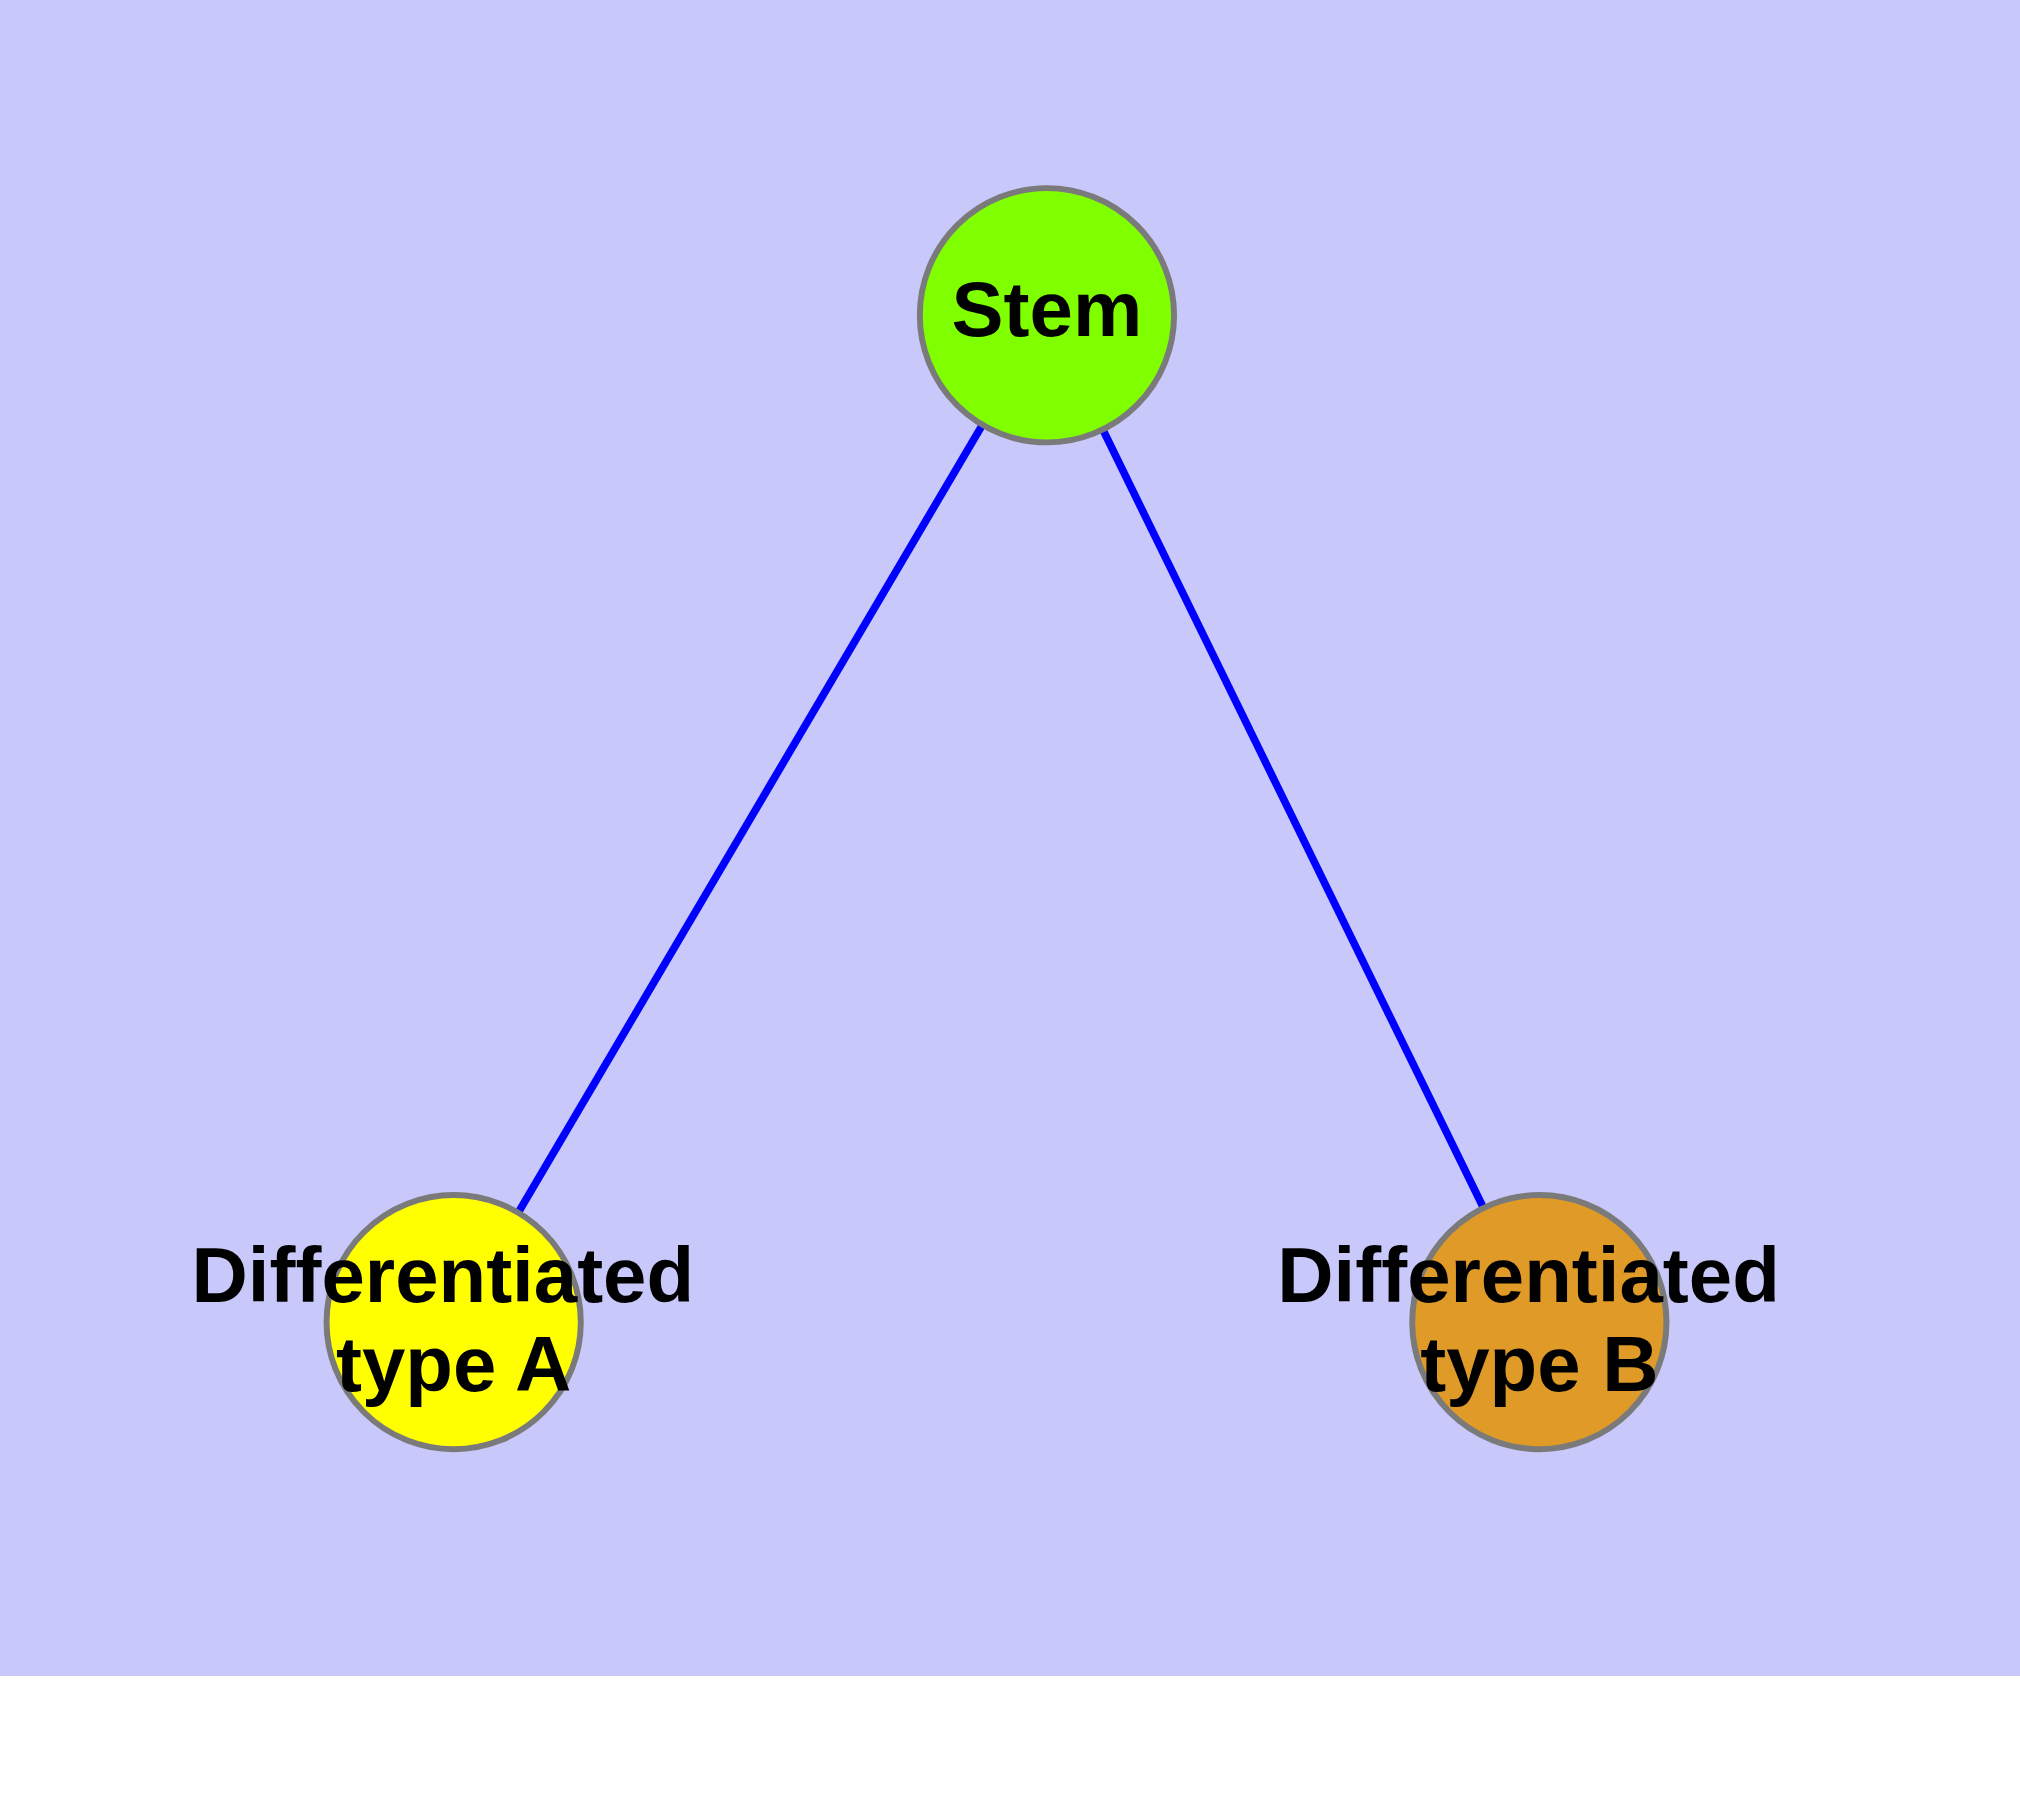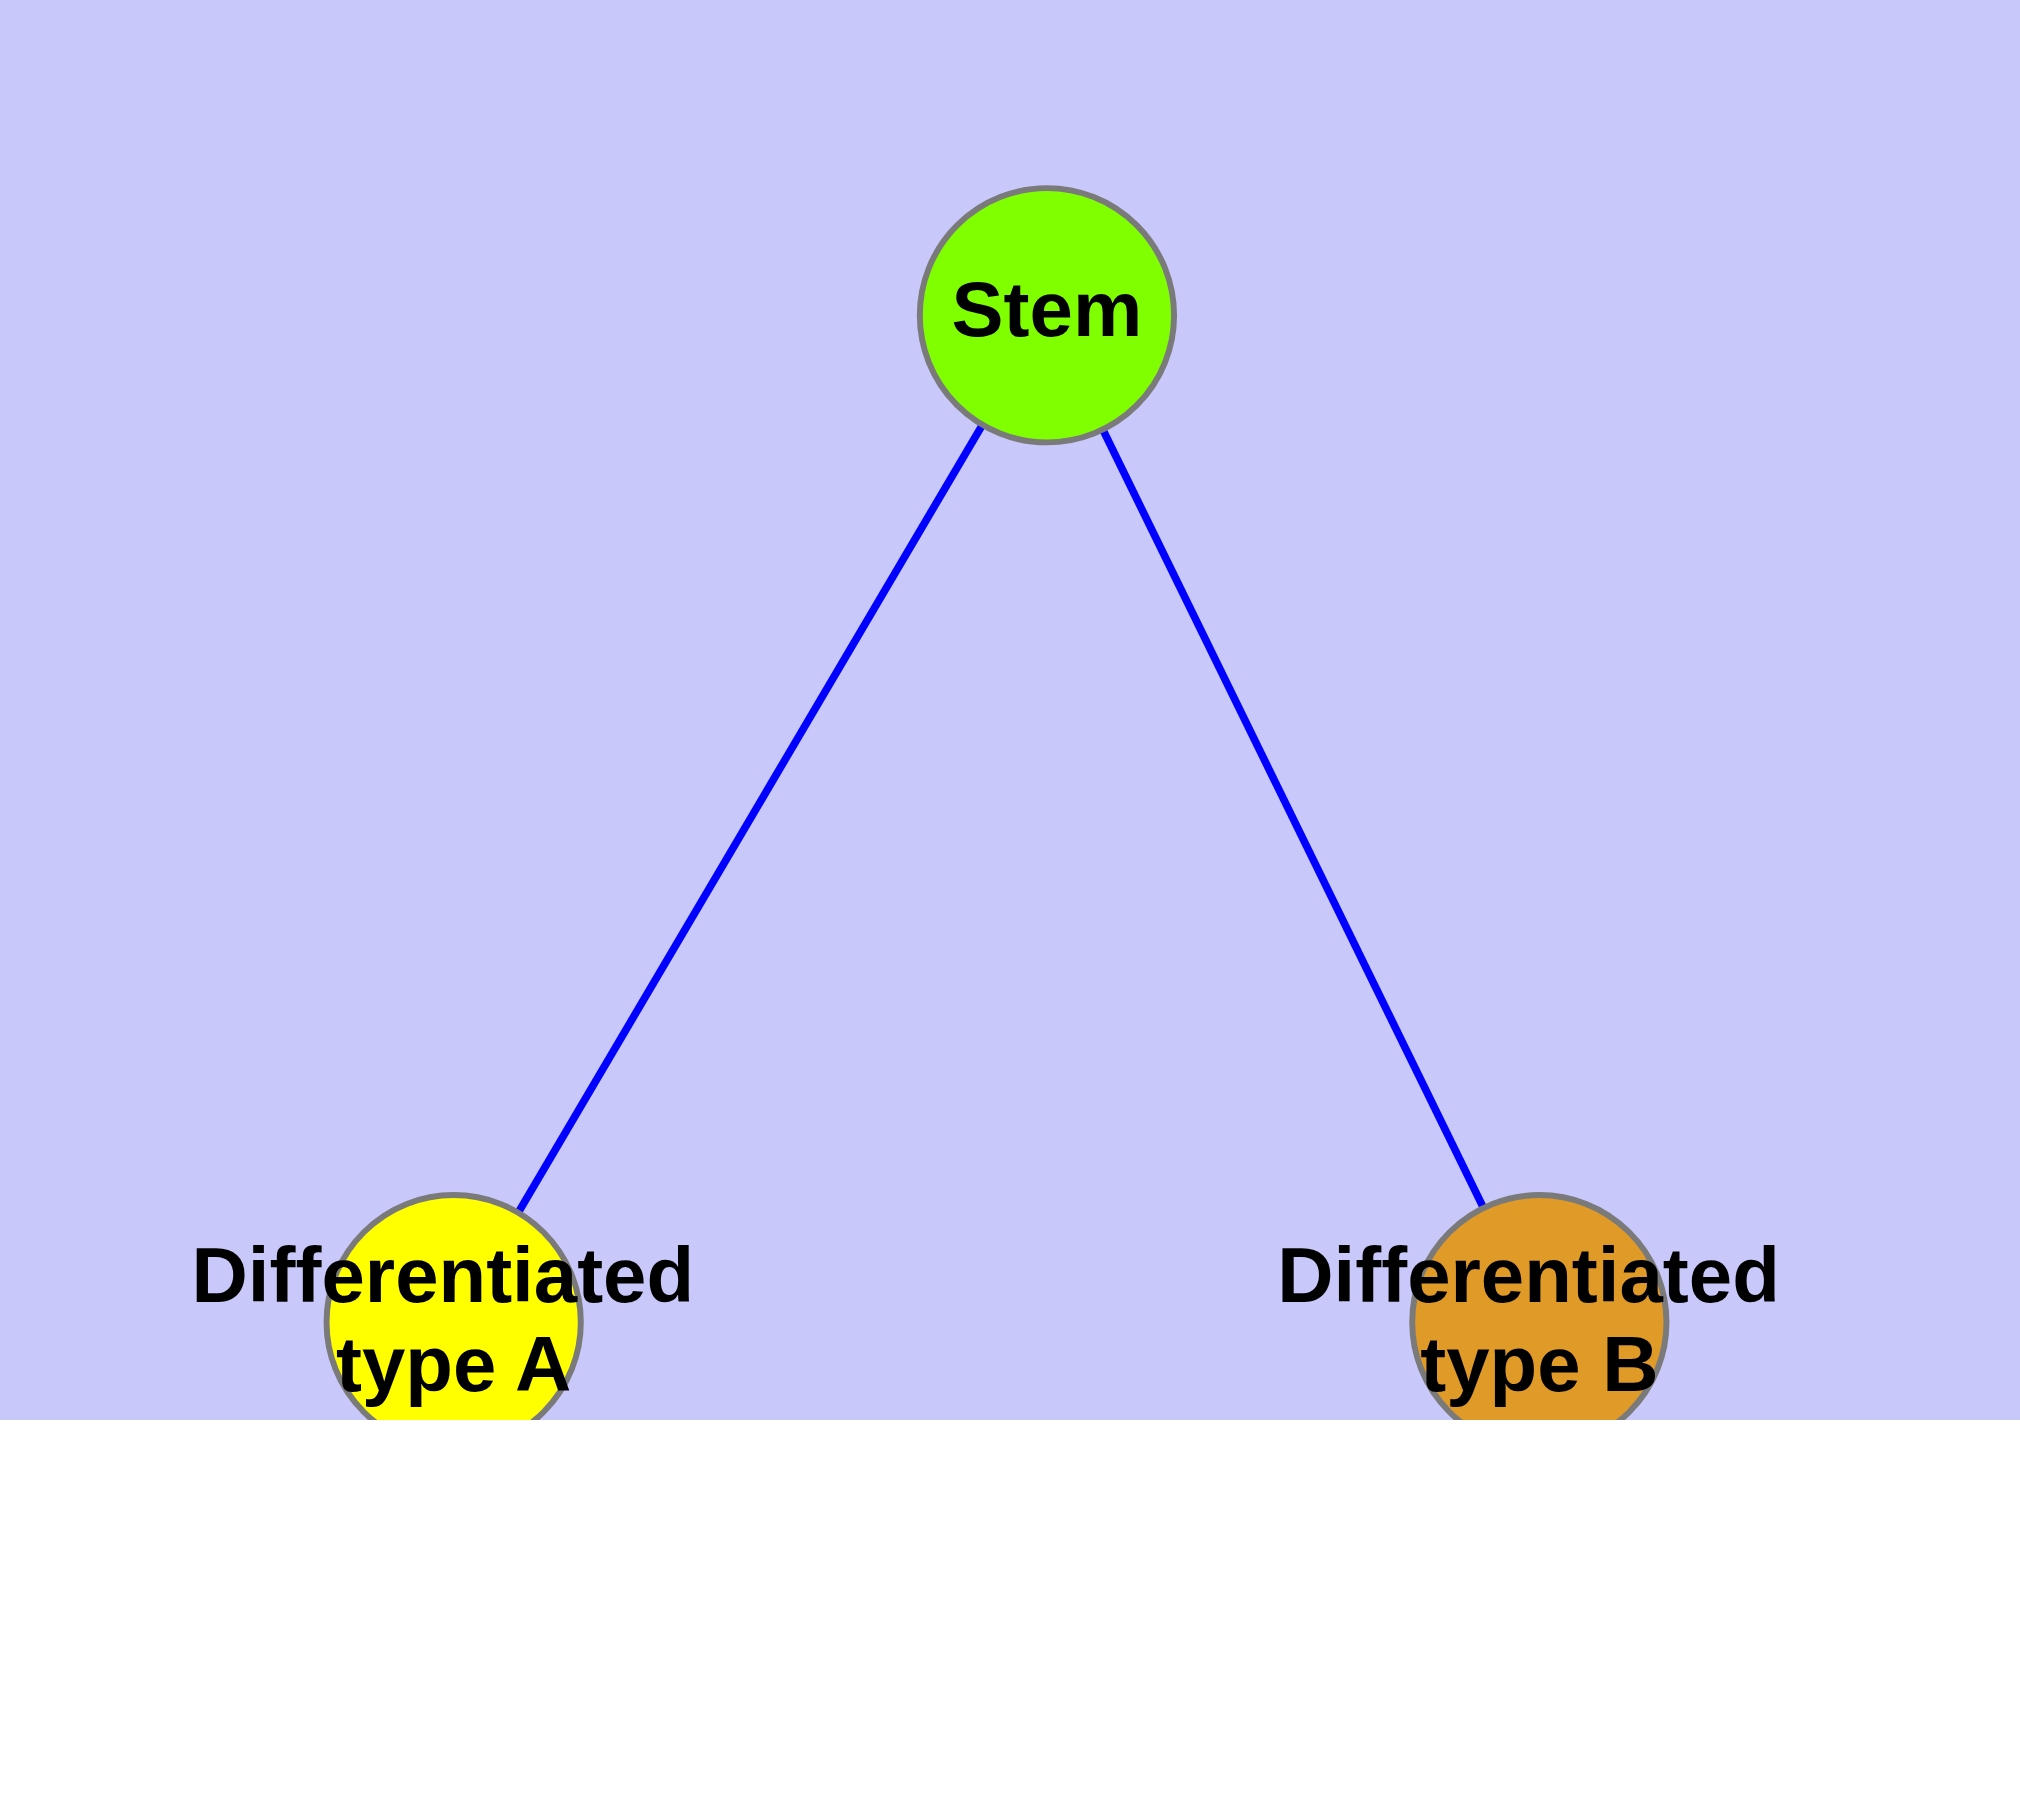--- a/index.html
+++ b/index.html
@@ -4,21 +4,21 @@
 <title>Cell Differentiation Graph</title>
 <style>
   html, body {
     margin: 0;
     padding: 0;
     background: #ffffff;
   }
   #canvas {
     position: relative;
     width: 2021px;
-    height: 1420px;
+    height: 1676px;
     overflow: hidden;
     background: #c8c8fa;
     font-family: "Liberation Sans", "DejaVu Sans", sans-serif;
   }
   #graph-svg {
     position: absolute;
     left: 0;
     top: 0;
     width: 2021px;
     height: 1812px;

